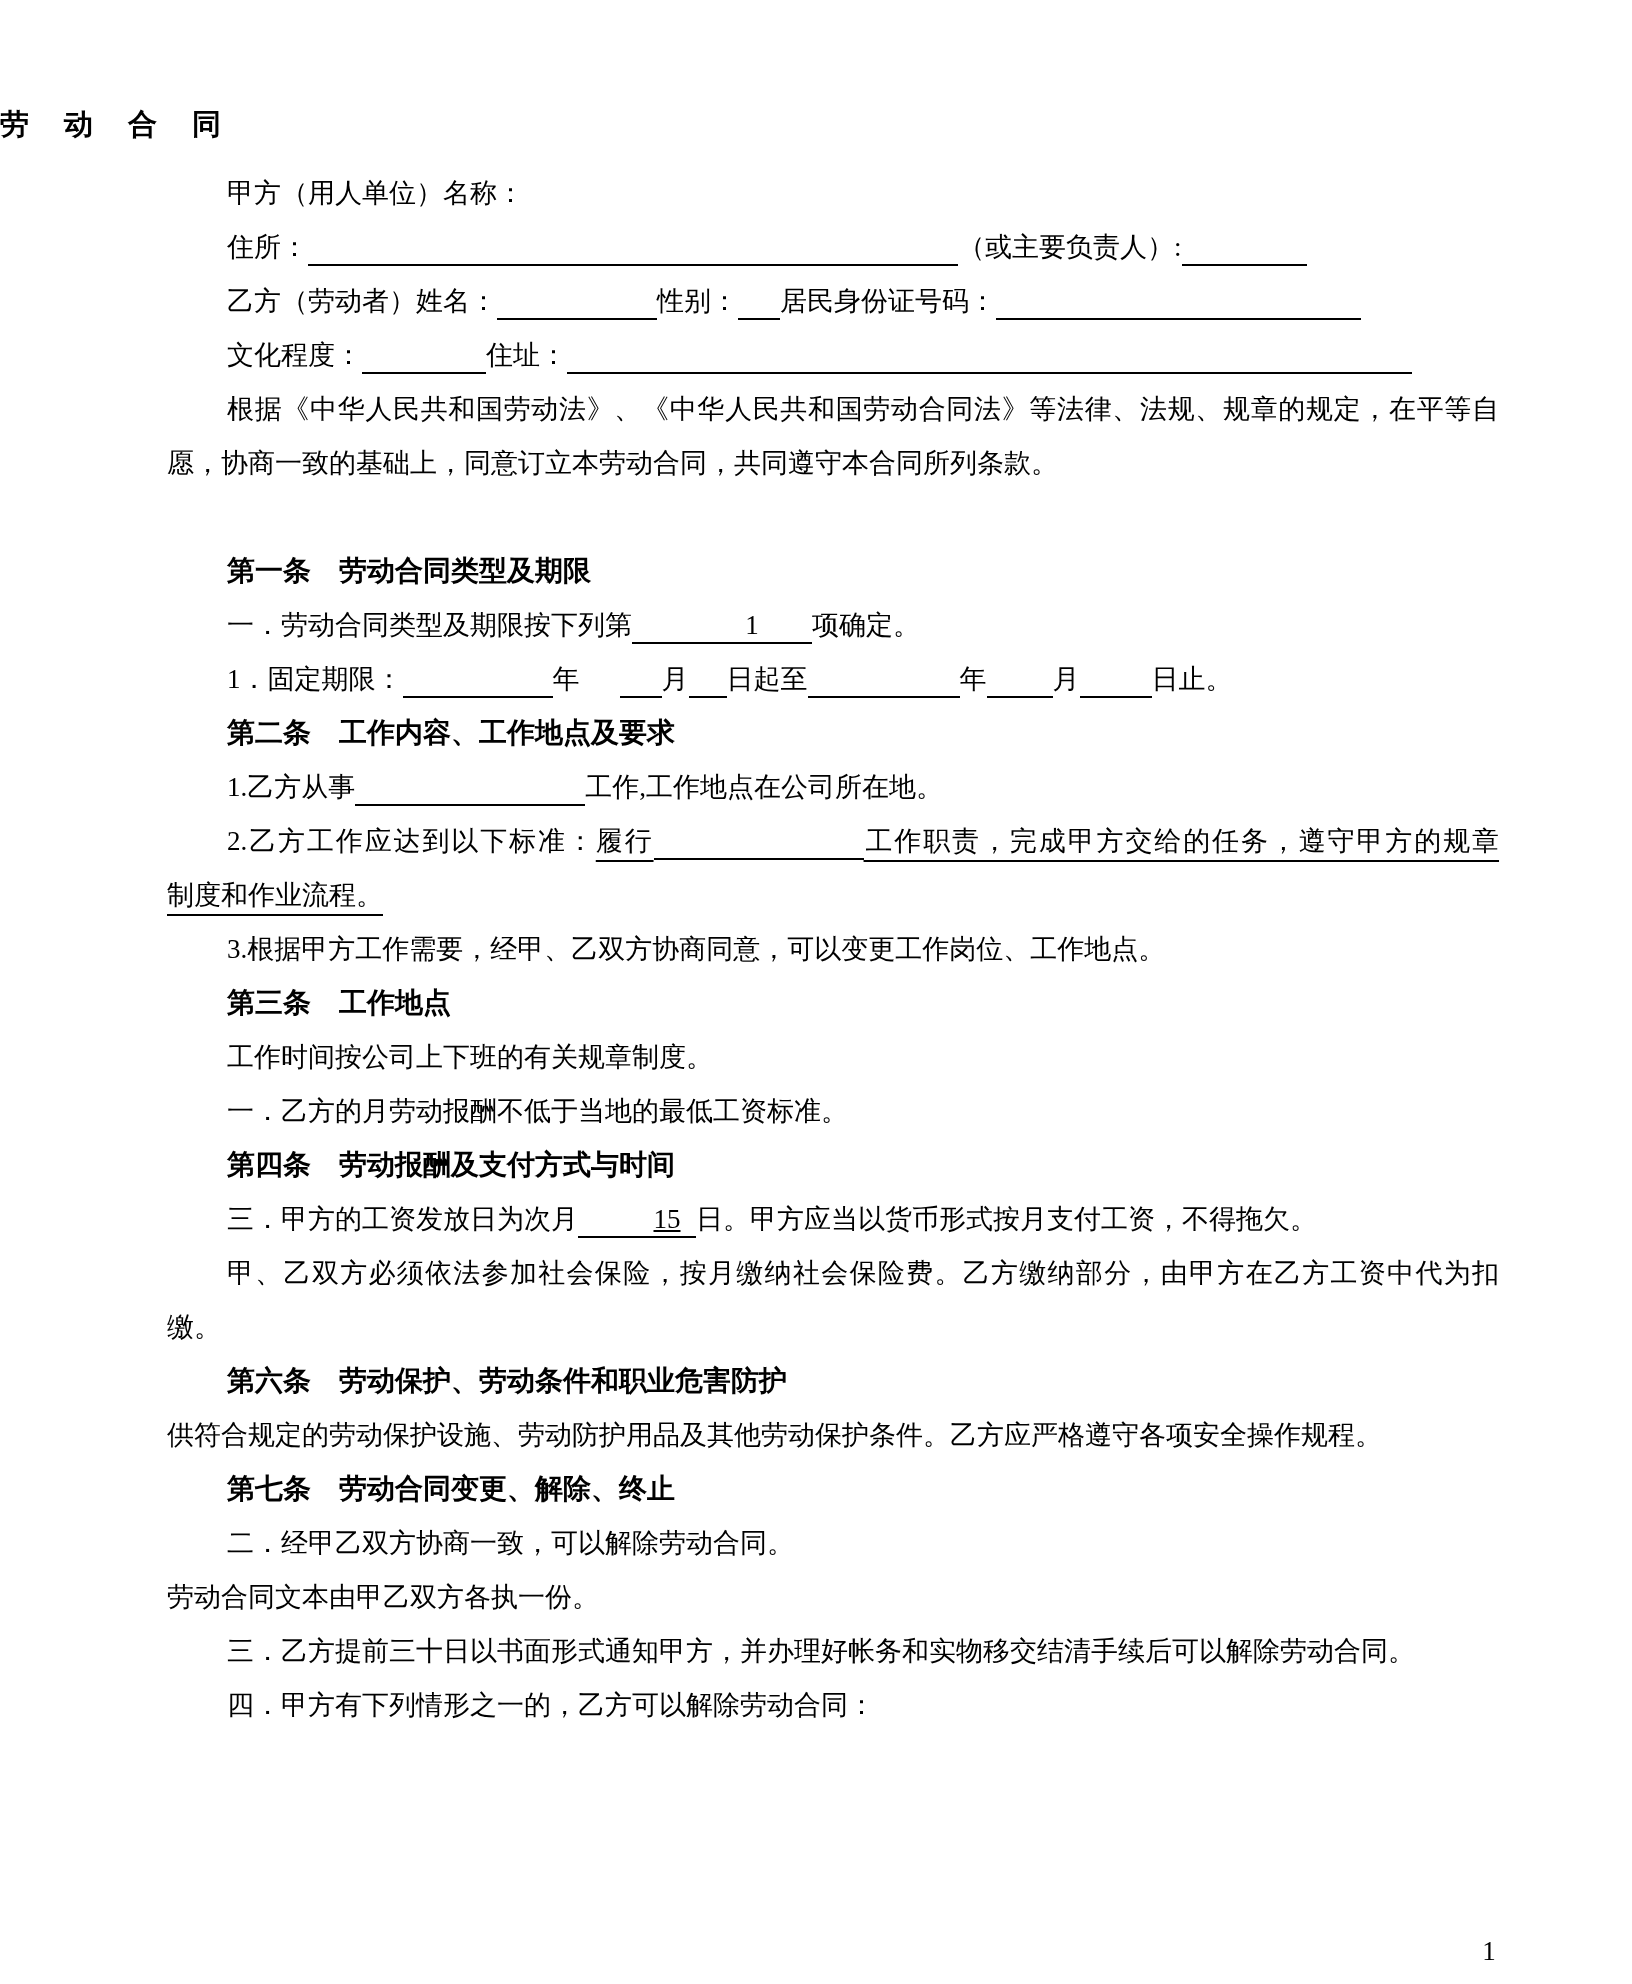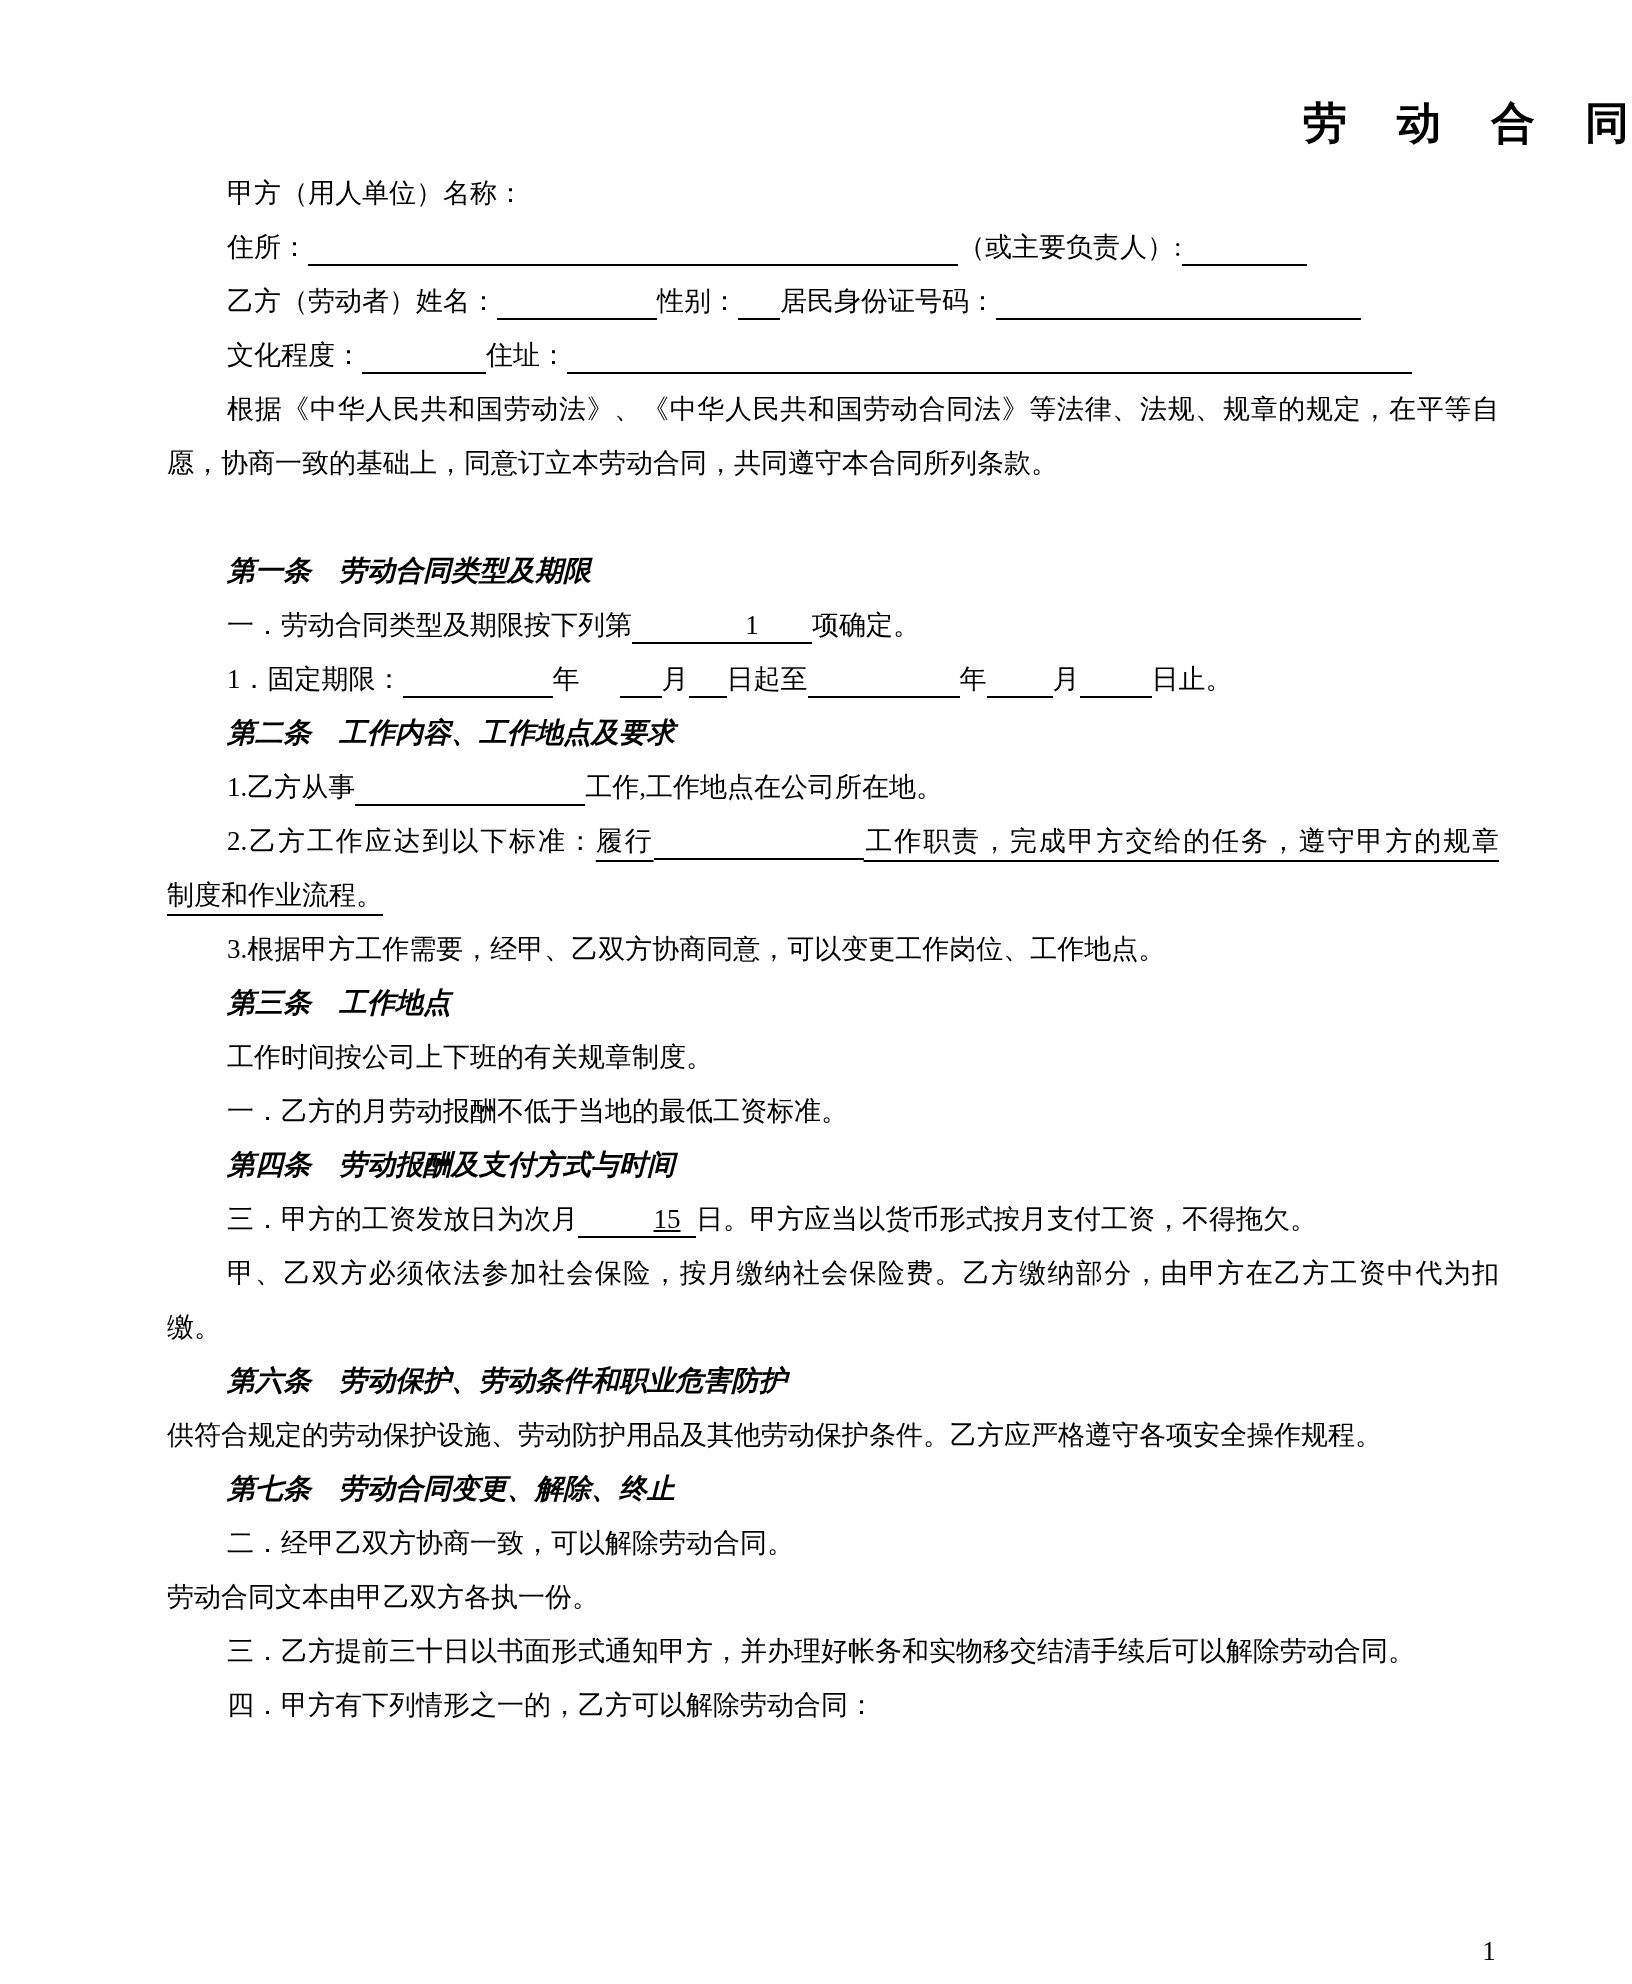--- a/index.html
+++ b/index.html
@@ -1,21 +1,21 @@
 <!DOCTYPE html>
 <html><head>
 <meta charset="utf-8">
 <style>
   html,body{margin:0;padding:0;background:#ffffff;}
   .page{position:relative;width:1632px;height:1984px;background:#ffffff;color:#000;overflow:hidden;}
-  .doc-title{position:absolute;top:96px;left:0;width:100%;text-align:right;
-    font-family:"Liberation Serif",serif;font-weight:bold;font-size:44px;letter-spacing:3px;line-height:56px;}
+  .doc-title{position:absolute;top:96px;left:0;width:100%;text-align:left;
+    font-family:"Liberation Serif",serif;font-weight:bold;font-size:29px;letter-spacing:3px;line-height:56px;}
   .content{position:absolute;top:166px;left:167px;width:1332px;}
   .line{height:54px;line-height:54px;font-size:27px;font-family:"Liberation Serif",serif;white-space:normal;}
-  .heading{font-family:"Liberation Sans",sans-serif;font-weight:bold;font-size:28px;font-style:italic;}
+  .heading{font-family:"Liberation Sans",sans-serif;font-weight:bold;font-size:28px;}
   .indent{text-indent:60px;}
   .fillw{text-align:justify;text-align-last:justify;}
   .spacer{height:54px;}
   .blank{display:inline-block;height:34px;line-height:34px;border-bottom:2px solid #000;
     text-align:center;vertical-align:baseline;font-size:27px;font-family:"Liberation Serif",serif;}
   .gap{display:inline-block;height:1px;}
   .u{text-decoration:underline;text-underline-offset:10px;text-decoration-thickness:2px;}
   .t{text-decoration:none;}
   .page-number{position:absolute;left:1454px;top:1936px;width:70px;text-align:center;
     font-size:27px;font-family:"Liberation Serif",serif;}

